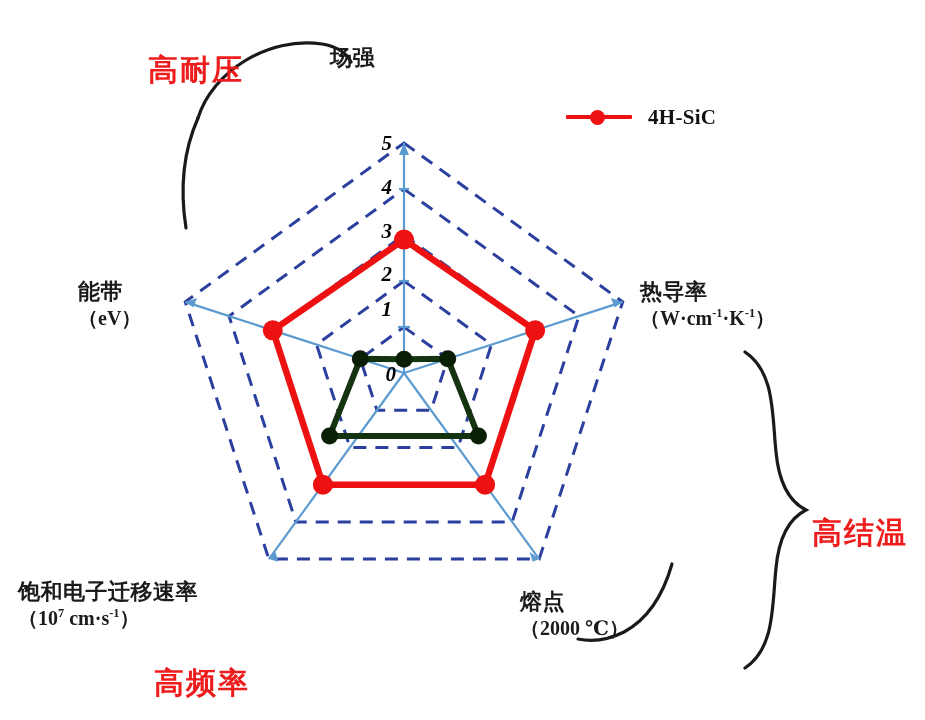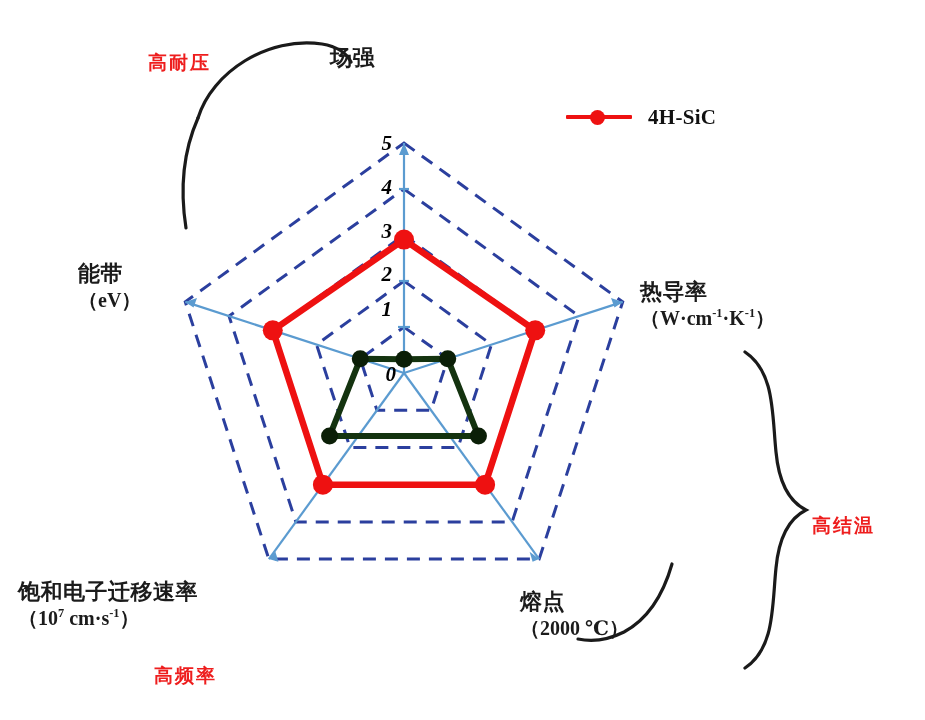--- a/index.html
+++ b/index.html
@@ -49,28 +49,28 @@
   .axis-label sup {
     font-size: 0.62em;
     vertical-align: super;
     line-height: 0;
   }
 
   #lbl-field   { left: 330px; top: 44px;  width: 200px; }
   #lbl-thermal { left: 640px; top: 278px; width: 250px; }
   #lbl-melt    { left: 520px; top: 588px; width: 210px; }
   #lbl-sat     { left: 18px;  top: 578px; width: 290px; }
-  #lbl-band    { left: 78px;  top: 260px; width: 130px; }
+  #lbl-band    { left: 78px;  top: 278px; width: 130px; }
 
   
   .callout {
     position: absolute;
     color: #ee1d1d;
     font-weight: bold;
-    font-size: 19px;
+    font-size: 30px;
     letter-spacing: 2px;
     white-space: nowrap;
   }
   #call-hv   { left: 148px; top: 50px;  }
   #call-temp { left: 812px; top: 513px; text-align: right; }
   #call-freq { left: 122px; top: 663px; margin-left: 32px; }
 
   
   #legend {
     position: absolute;

